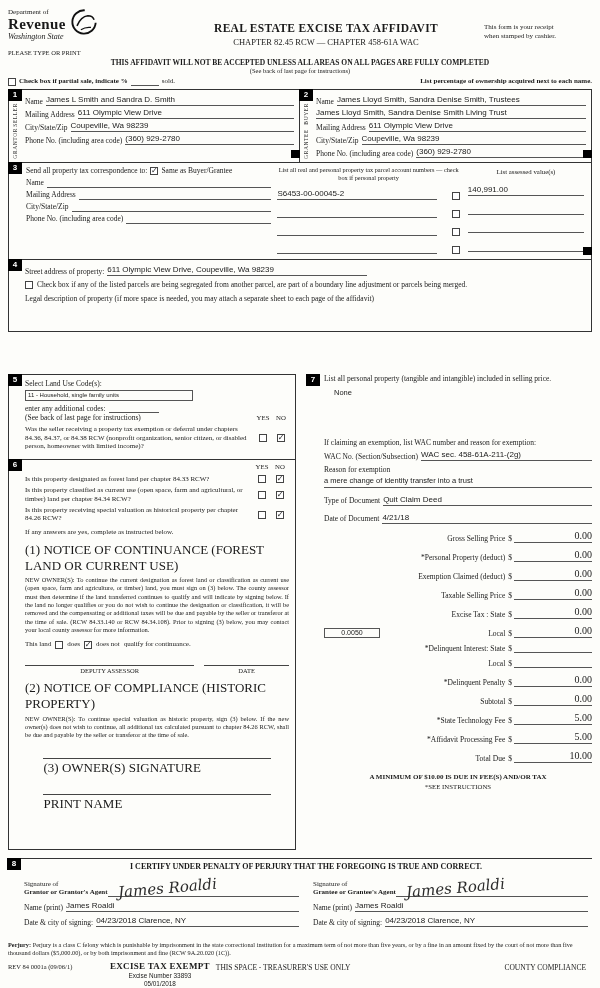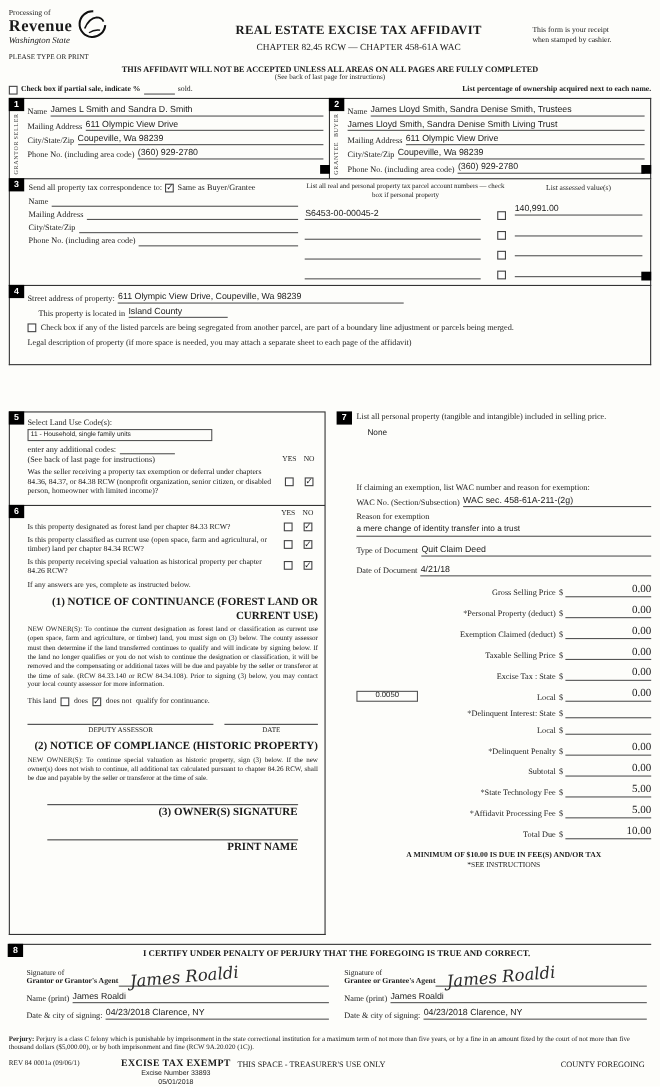--- a/index.html
+++ b/index.html
@@ -86,21 +86,21 @@
   .sec6 { position:relative; border:1px solid #333; border-top:none; min-height:390px; padding:3px 6px 6px 16px; }
   .lu-select { border:1px solid #555; width:168px; min-height:10px; font-family:"Liberation Sans",sans-serif; font-size:6px; padding:1px 2px; margin-top:1px; }
   .yn { display:flex; flex:none; }
   .yn > span { width:18px; text-align:center; font-size:6.8px; }
   .yn-head-right { display:flex; justify-content:flex-end; }
   .q-row { display:flex; align-items:center; margin-top:3px; }
   .q-text { flex:1; padding-right:4px; font-size:7px; line-height:1.2; }
   .sec5-grid { display:flex; }
   .sec5-left { flex:1; }
   .if-yes { margin-top:5px; font-size:7px; }
-  .n-title { text-align:right; font-weight:bold; font-size:10px; margin-top:5px; }
+  .n-title { text-align:left; font-weight:normal; font-size:13px; margin-top:5px; }
   .n-body { font-size:6.4px; line-height:1.3; margin-top:2px; text-align:justify; }
   .land-row { display:flex; align-items:center; gap:4px; margin-top:6px; font-size:7px; }
   .da-row { display:flex; gap:10px; margin-top:16px; }
   .da-col { flex:2; } .da-col.small { flex:1; }
   .sig-line { border-top:1px solid #444; height:1px; }
   .da-lbl { text-align:center; font-size:6.5px; margin-top:1px; }
   .center-sig { width:86%; margin:18px auto 0 auto; }
   .center-sig .n-title { margin-top:1px; }
 
   
@@ -148,21 +148,21 @@
 </style>
 </head>
 <body>
 
 <div class="page">
 
   <div class="hdr">
     <div class="hdr-left">
       <div class="logo-row">
         <div>
-          <div class="dept-small">Processing of</div>
+          <div class="dept-small">Department of</div>
           <div class="dept-name">Revenue</div>
           <div class="dept-sub">Washington State</div>
         </div>
         <svg width="30" height="28" viewBox="0 0 36 36">
           <path d="M19 3 A15 15 0 1 0 33 19" fill="none" stroke="#111" stroke-width="2.4"></path>
           <path d="M9 23 q5 -12 14 -13 q6 0 8 5" fill="none" stroke="#111" stroke-width="2"></path>
           <path d="M14 28 q6 -4 13 -3" fill="none" stroke="#111" stroke-width="1.6"></path>
         </svg>
       </div>
       <div class="please-type">PLEASE TYPE OR PRINT</div>
@@ -296,24 +296,20 @@
       </div>
     </div>
     <div class="edge-mark"></div>
   </div>
 
   <div class="sec4">
     <div class="num-box">4</div>
     <div class="frow">
       <span class="lbl">Street address of property:</span>
       <span class="fill" style="flex:0 0 260px;">611 Olympic View Drive, Coupeville, Wa 98239</span>
-    </div>
-    <div class="frow indent">
-      <span class="lbl">This property is located in</span>
-      <span class="fill" style="flex:0 0 90px;">Island County</span>
     </div>
     <div class="cbrow">
       <span class="checkbox"></span>
       <span>Check box if any of the listed parcels are being segregated from another parcel, are part of a boundary line adjustment or parcels being merged.</span>
     </div>
     <div style="margin-top:4px;">Legal description of property (if more space is needed, you may attach a separate sheet to each page of the affidavit)</div>
   </div>
 
   <div class="mid">
     <div class="mid-left">
@@ -572,16 +568,16 @@
 
   <div class="footer">
     <div class="rev-no">REV 84 0001a (09/06/1)</div>
     <div class="stamp">
       <div class="stamp-title">EXCISE TAX EXEMPT</div>
       <div class="stamp-line">Excise Number 33893</div>
       <div class="stamp-line">05/01/2018</div>
 
     </div>
     <div class="space-label">THIS SPACE - TREASURER'S USE ONLY</div>
-    <div class="county-treasurer">COUNTY FOREGOING</div>
+    <div class="county-treasurer">COUNTY COMPLIANCE</div>
   </div>
 
 </div>
 
 </body></html>

